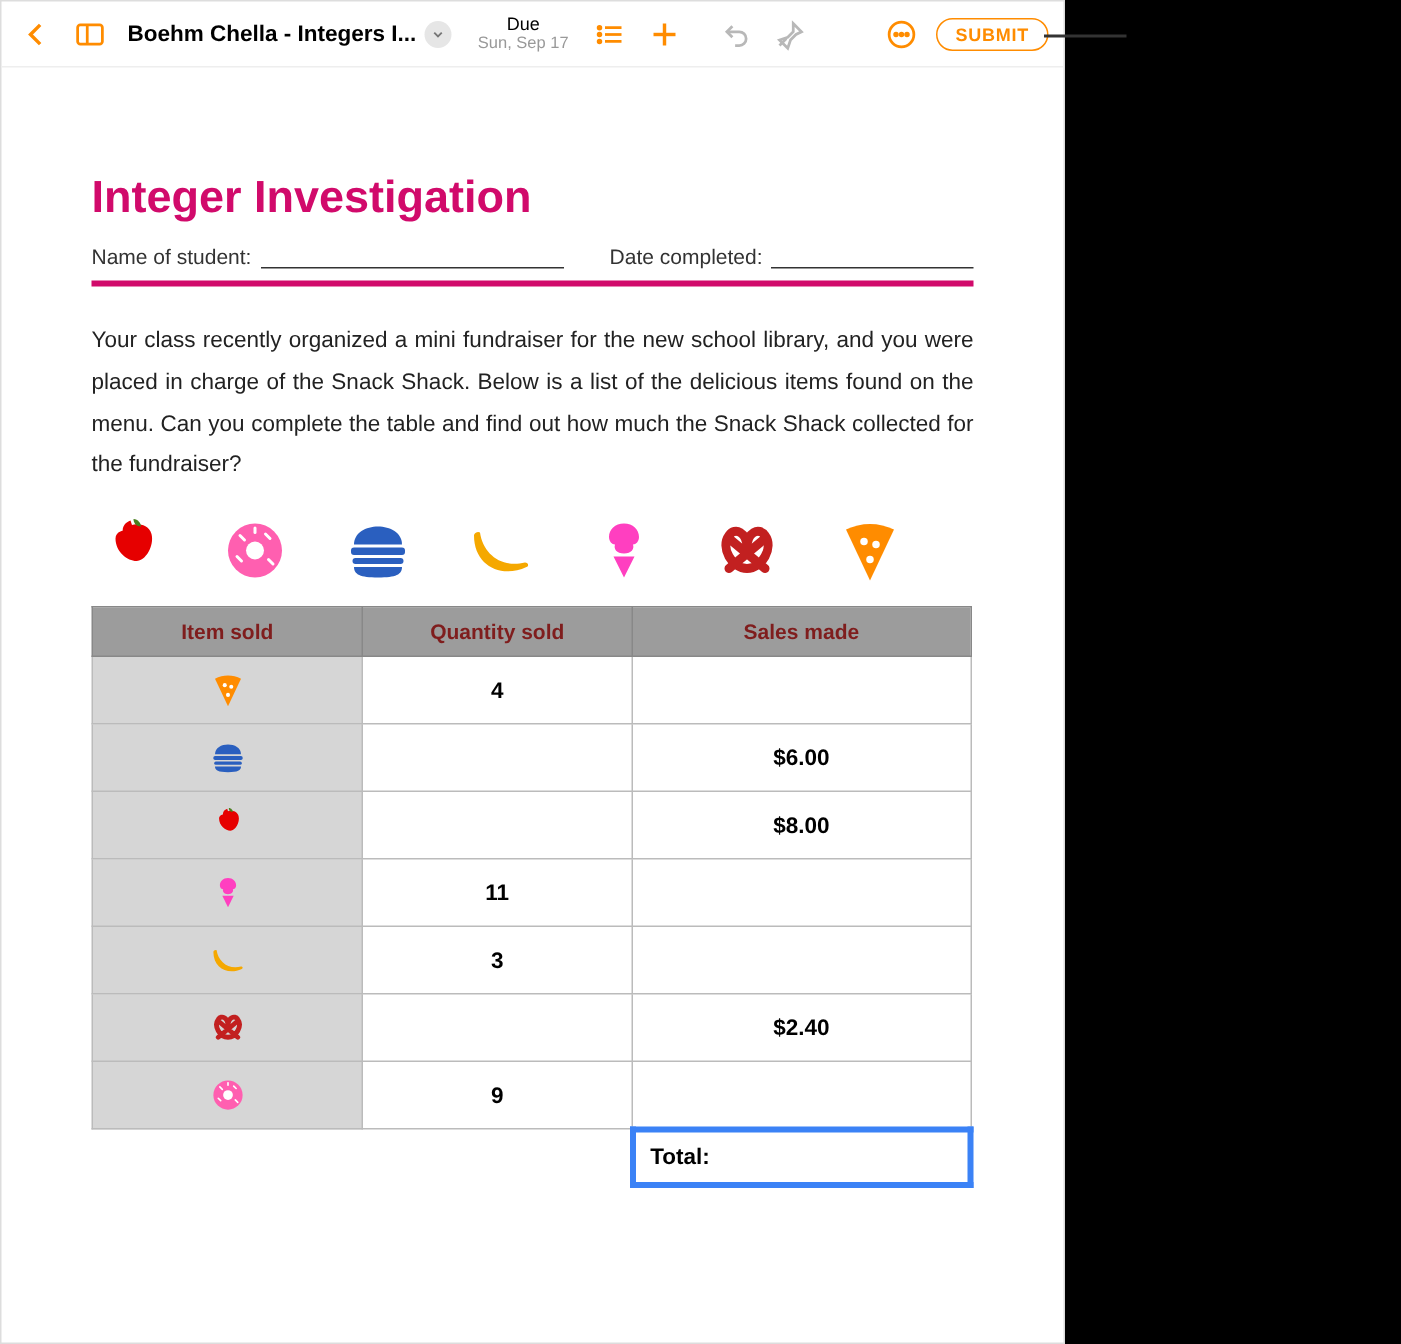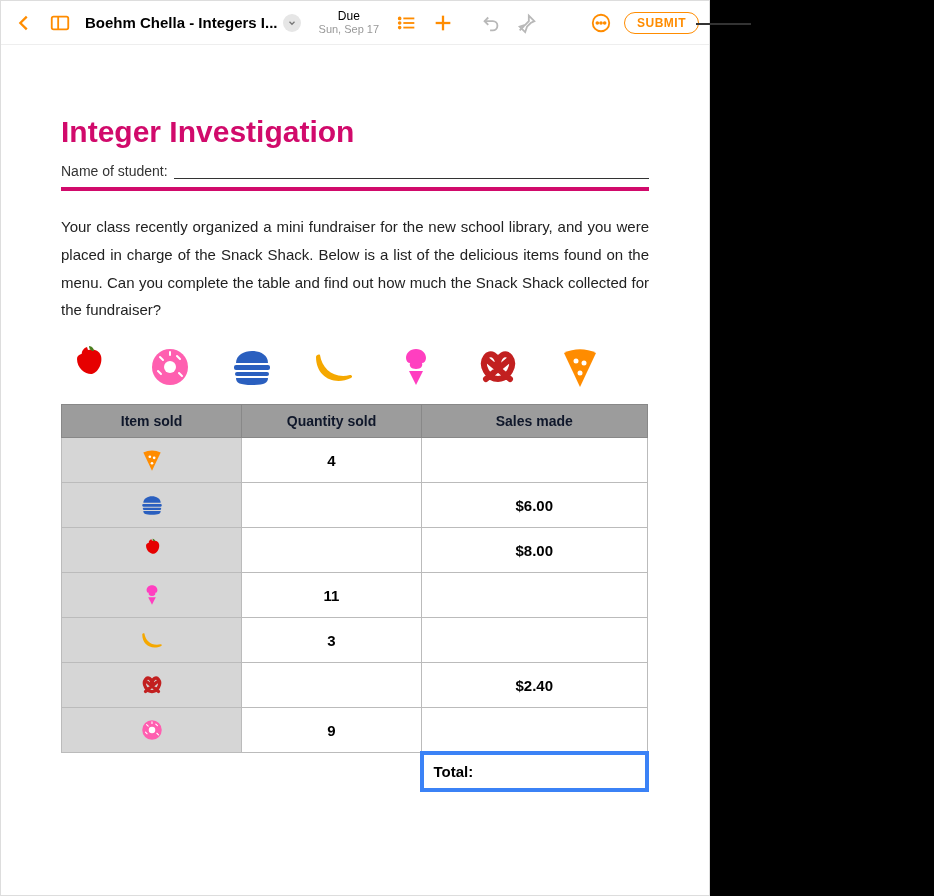--- a/index.html
+++ b/index.html
@@ -69,21 +69,21 @@
   .food-ico svg { width:48px; height:48px; }
   .prices-row { display:flex; gap:20px; margin-bottom:14px; }
   .price-box {
     border:1.5px dashed #888; font-size:13px; font-weight:600; font-style:italic;
     padding:3px 0; width:62px; text-align:center;
   }
   
   table.data { width:100%; border-collapse:collapse; }
   table.data th {
     background:#9c9c9c; border:1px solid #888; font-size:14px; font-weight:700;
-    padding:8px; color:#0f172a;
+    padding:8px; color:#7f1d1d;
   }
   table.data td {
     border:1px solid #bbb; padding:9px; text-align:center; font-size:15px; font-weight:700;
   }
   table.data td.item-col { background:#d6d6d6; width:180px; }
   table.data td.qty-col { width:180px; }
   table.data td .mini { width:26px; height:26px; margin:0 auto; }
   table.data td .mini svg { width:26px; height:26px; }
   tr.total-row td { border:none; padding:0; }
   tr.total-row td.total-cell {
@@ -205,20 +205,24 @@
   <div class="callout-line"></div>
 
   <div class="page">
     <h1 class="h1">Integer Investigation</h1>
 
     <div class="fill-row">
       <div class="left fill-field">
         <span>Name of student:</span>
         <span class="fill-line"></span>
       </div>
+      <div class="right fill-field">
+        <span>Date completed:</span>
+        <span class="fill-line"></span>
+      </div>
     </div>
     <div class="hr"></div>
 
     <p class="body-txt">Your class recently organized a mini fundraiser for the new school library, and you were placed in charge of the Snack Shack. Below is a list of the delicious items found on the menu. Can you complete the table and find out how much the Snack Shack collected for the fundraiser?</p>
 
     <div class="icons-row" id="icons-row">
         <div class="food-ico" style="color: rgb(230, 0, 0);">
           <svg viewBox="0 0 48 48">
             <use href="#svg-apple"></use>
           </svg>

